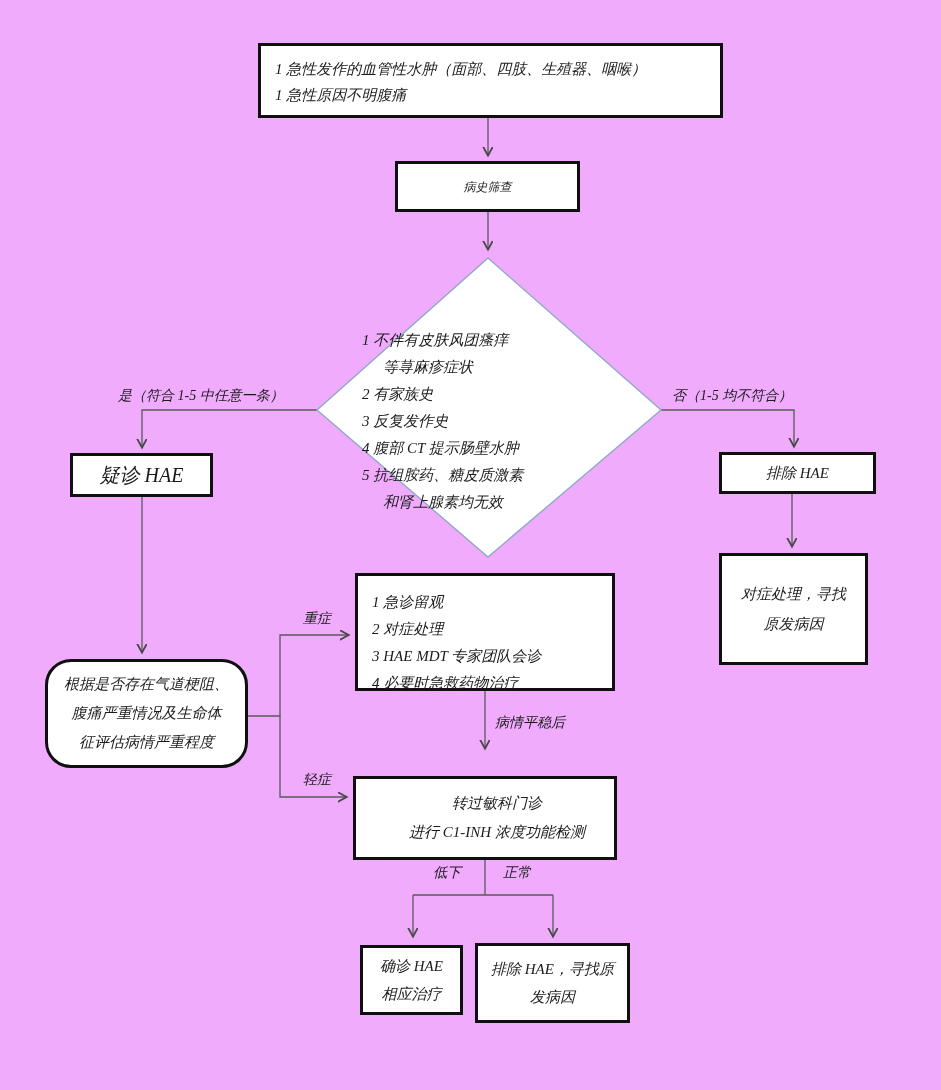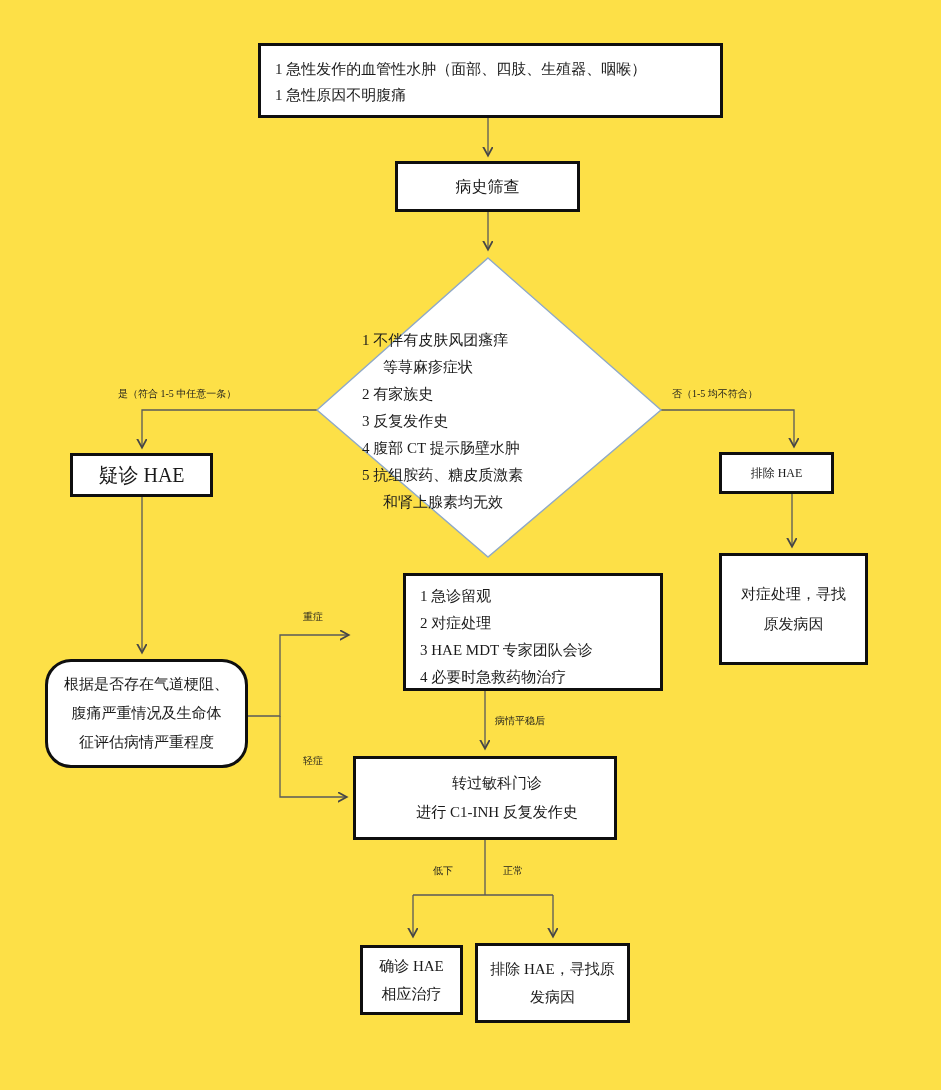--- a/index.html
+++ b/index.html
@@ -1,33 +1,34 @@
 <!DOCTYPE html>
 <html><head>
 <meta charset="utf-8">
 <style>
   html,body{margin:0;padding:0;background:#ffffff;}
   #canvas{
-    position:relative;width:941px;height:1090px;margin:0 auto;background:#fde047;
+    position:relative;width:941px;height:1090px;margin:0 auto;background:#f0abfc;
     font-family:"Liberation Serif","DejaVu Serif",serif;color:#1a1a1a;
     overflow:hidden;
+    font-style:italic;
   }
   #wires{position:absolute;left:0;top:0;width:941px;height:1090px;}
   .node{
     position:absolute;box-sizing:border-box;background:#fff;
     border:3px solid #0f0f0f;font-size:15px;line-height:26px;
   }
   .node .ln{white-space:nowrap;}
   .pad{padding:10px 10px 8px 14px;text-align:left;}
   .flexcenter{display:flex;flex-direction:column;align-items:center;justify-content:center;text-align:center;}
   .decision-text{
     position:absolute;font-size:15px;line-height:27px;text-align:left;
   }
   .decision-text .cont{padding-left:21px;}
-  .edge-label{position:absolute;font-size:10px;white-space:nowrap;}
+  .edge-label{position:absolute;font-size:14px;white-space:nowrap;}
   .footnote{
     position:absolute;left:0;top:1054px;width:941px;text-align:center;
     font-family:"Liberation Sans","DejaVu Sans",sans-serif;font-weight:600;font-size:14.5px;color:#222;
   }
 </style>
 </head>
 <body>
 
 <div id="canvas">
 
@@ -53,71 +54,71 @@
       <line x1="553" y1="895" x2="553" y2="936" marker-end="url(#arr)"></line>
     </g>
     <polygon points="488,258 661,410 488,557 317,410" fill="#ffffff" stroke-width="1.4" stroke="#8fa9c7"></polygon>
   </svg>
 
   <div class="node pad" style="left:258px;top:43px;width:465px;height:75px;">
     <div class="ln">1 急性发作的血管性水肿（面部、四肢、生殖器、咽喉）</div>
     <div class="ln">1 急性原因不明腹痛</div>
   </div>
 
-  <div class="node flexcenter" style="left:395px;top:161px;width:185px;height:51px;font-size:16px;">
+  <div class="node flexcenter" style="left:395px;top:161px;width:185px;height:51px;font-size:12px;">
     <div class="ln">病史筛查</div>
   </div>
 
   <div class="decision-text" style="left:362px;top:327px;width:300px;">
     <div class="ln">1 不伴有皮肤风团瘙痒</div>
     <div class="ln cont">等荨麻疹症状</div>
     <div class="ln">2 有家族史</div>
     <div class="ln">3 反复发作史</div>
     <div class="ln">4 腹部 CT 提示肠壁水肿</div>
     <div class="ln">5 抗组胺药、糖皮质激素</div>
     <div class="ln cont">和肾上腺素均无效</div>
   </div>
 
   <div class="edge-label" style="left:118px;top:387px;">是（符合 1-5 中任意一条）</div>
   <div class="edge-label" style="left:672px;top:387px;">否（1-5 均不符合）</div>
 
   <div class="node flexcenter" style="left:70px;top:453px;width:143px;height:44px;font-size:20px;">
     <div class="ln">疑诊 HAE</div>
   </div>
 
-  <div class="node flexcenter" style="left:719px;top:452px;width:115px;height:42px;font-size:12px;">
+  <div class="node flexcenter" style="left:719px;top:452px;width:157px;height:42px;font-size:15px;">
     <div class="ln">排除 HAE</div>
   </div>
 
   <div class="node flexcenter" style="left:719px;top:553px;width:149px;height:112px;line-height:30px;">
     <div class="ln">对症处理，寻找</div>
     <div class="ln">原发病因</div>
   </div>
 
   <div class="node flexcenter" style="left:45px;top:659px;width:203px;height:109px;line-height:29px;border-radius:26px;">
     <div class="ln">根据是否存在气道梗阻、</div>
     <div class="ln">腹痛严重情况及生命体</div>
     <div class="ln">征评估病情严重程度</div>
   </div>
 
   <div class="edge-label" style="left:303px;top:610px;">重症</div>
-  <div class="edge-label" style="left:303px;top:754px;">轻症</div>
+  <div class="edge-label" style="left:303px;top:771px;">轻症</div>
 
-  <div class="node pad" style="left:355px;top:573px;width:260px;height:118px;line-height:27px;padding-top:7px;margin-left:48px;">
+  <div class="node pad" style="left:355px;top:573px;width:260px;height:118px;line-height:27px;padding-top:13px;">
     <div class="ln">1 急诊留观</div>
     <div class="ln">2 对症处理</div>
     <div class="ln">3 HAE MDT 专家团队会诊</div>
     <div class="ln">4 必要时急救药物治疗</div>
   </div>
 
   <div class="edge-label" style="left:495px;top:714px;">病情平稳后</div>
 
-  <div class="node flexcenter" style="left:353px;top:756px;width:264px;height:84px;line-height:29px;padding-left:24px;">
+  <div class="node flexcenter" style="left:353px;top:776px;width:264px;height:84px;line-height:29px;padding-left:24px;">
     <div class="ln">转过敏科门诊</div>
-    <div class="ln">进行  C1-INH 反复发作史</div>
+    <div class="ln">进行  C1-INH 浓度功能检测</div>
   </div>
 
   <div class="edge-label" style="left:424px;top:864px;margin-left:9px;">低下</div>
   <div class="edge-label" style="left:503px;top:864px;">正常</div>
 
   <div class="node flexcenter" style="left:360px;top:945px;width:103px;height:70px;line-height:28px;">
     <div class="ln">确诊 HAE</div>
     <div class="ln">相应治疗</div>
   </div>
 

